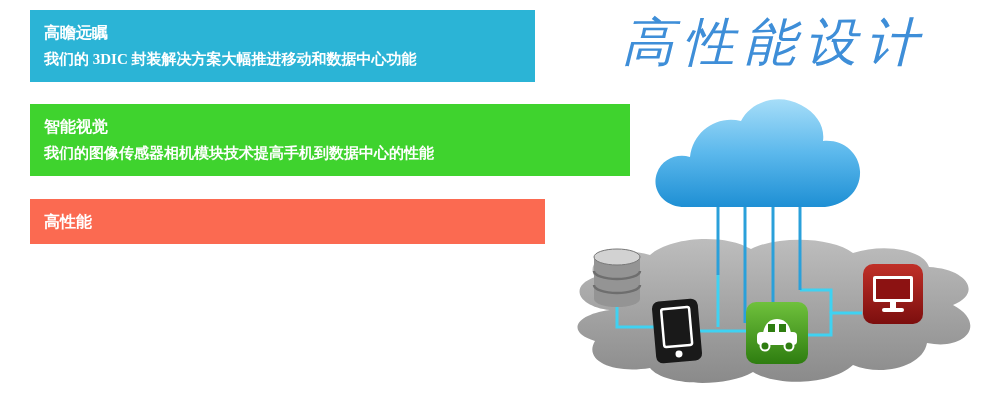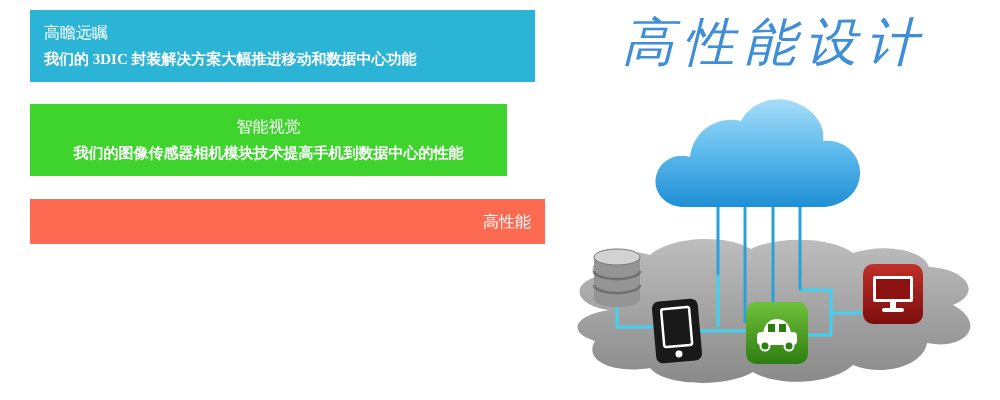--- a/index.html
+++ b/index.html
@@ -7,30 +7,30 @@
     width:1000px;height:400px;background:#ffffff;overflow:hidden;
     font-family:"DejaVu Sans","Liberation Sans",sans-serif;
   }
   .stage{position:relative;width:1000px;height:400px;background:#ffffff;}
 
   .banner{
     position:absolute;left:30px;box-sizing:border-box;
     padding:9px 14px;color:#ffffff;
   }
   .banner-title{
-    font-size:16px;font-weight:normal;line-height:27px;white-space:nowrap;
+    font-size:16px;font-weight:bold;line-height:27px;white-space:nowrap;
     font-family:"DejaVu Sans Mono","DejaVu Sans",sans-serif;
   }
   .banner-desc{
     font-size:15px;font-weight:bold;line-height:27px;white-space:nowrap;
     font-family:Liberation Serif, serif;
   }
   #banner-1{top:10px;width:505px;}
-  #banner-2{top:104px;width:477px;text-align:center;}
-  #banner-3{top:199px;width:515px;text-align:right;}
+  #banner-2{top:104px;width:600px;}
+  #banner-3{top:199px;width:515px;}
 
   .headline{
     position:absolute;left:622px;top:10px;width:370px;
     font-family:"DejaVu Serif","Liberation Serif",serif;
     font-style:italic;font-weight:normal;
     font-size:52px;line-height:64px;letter-spacing:9px;white-space:nowrap;
   }
 
   .illustration{position:absolute;left:555px;top:75px;width:445px;height:325px;}
 </style>

